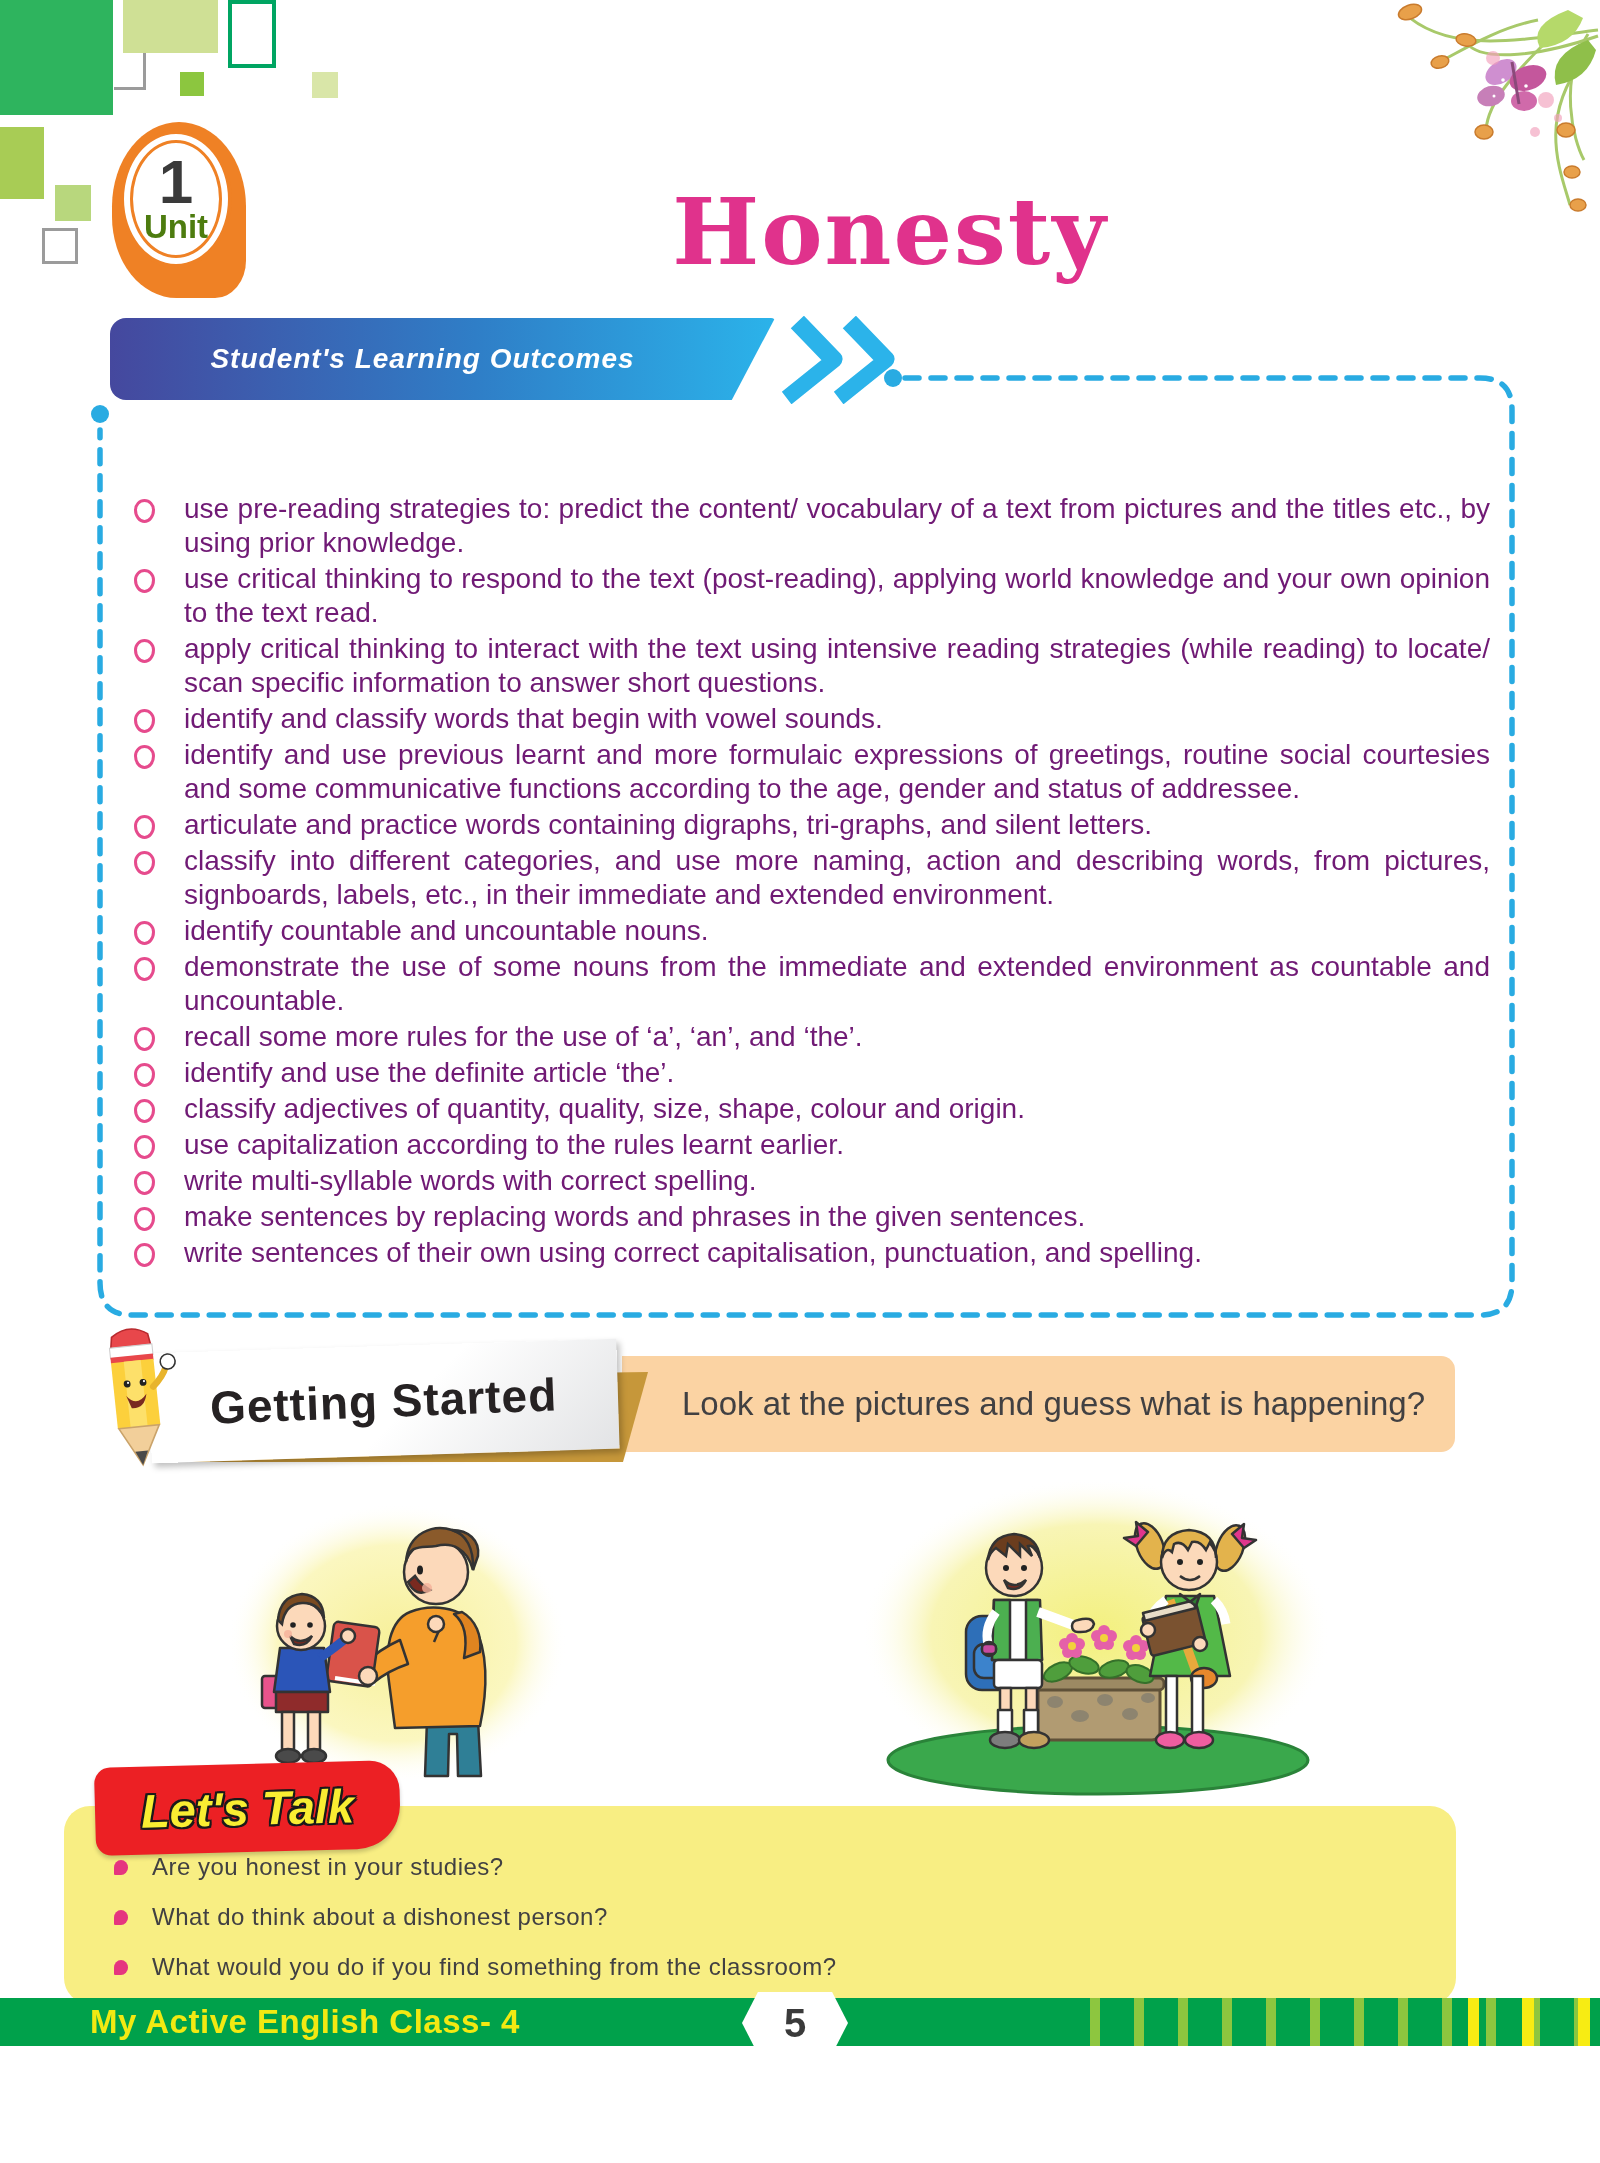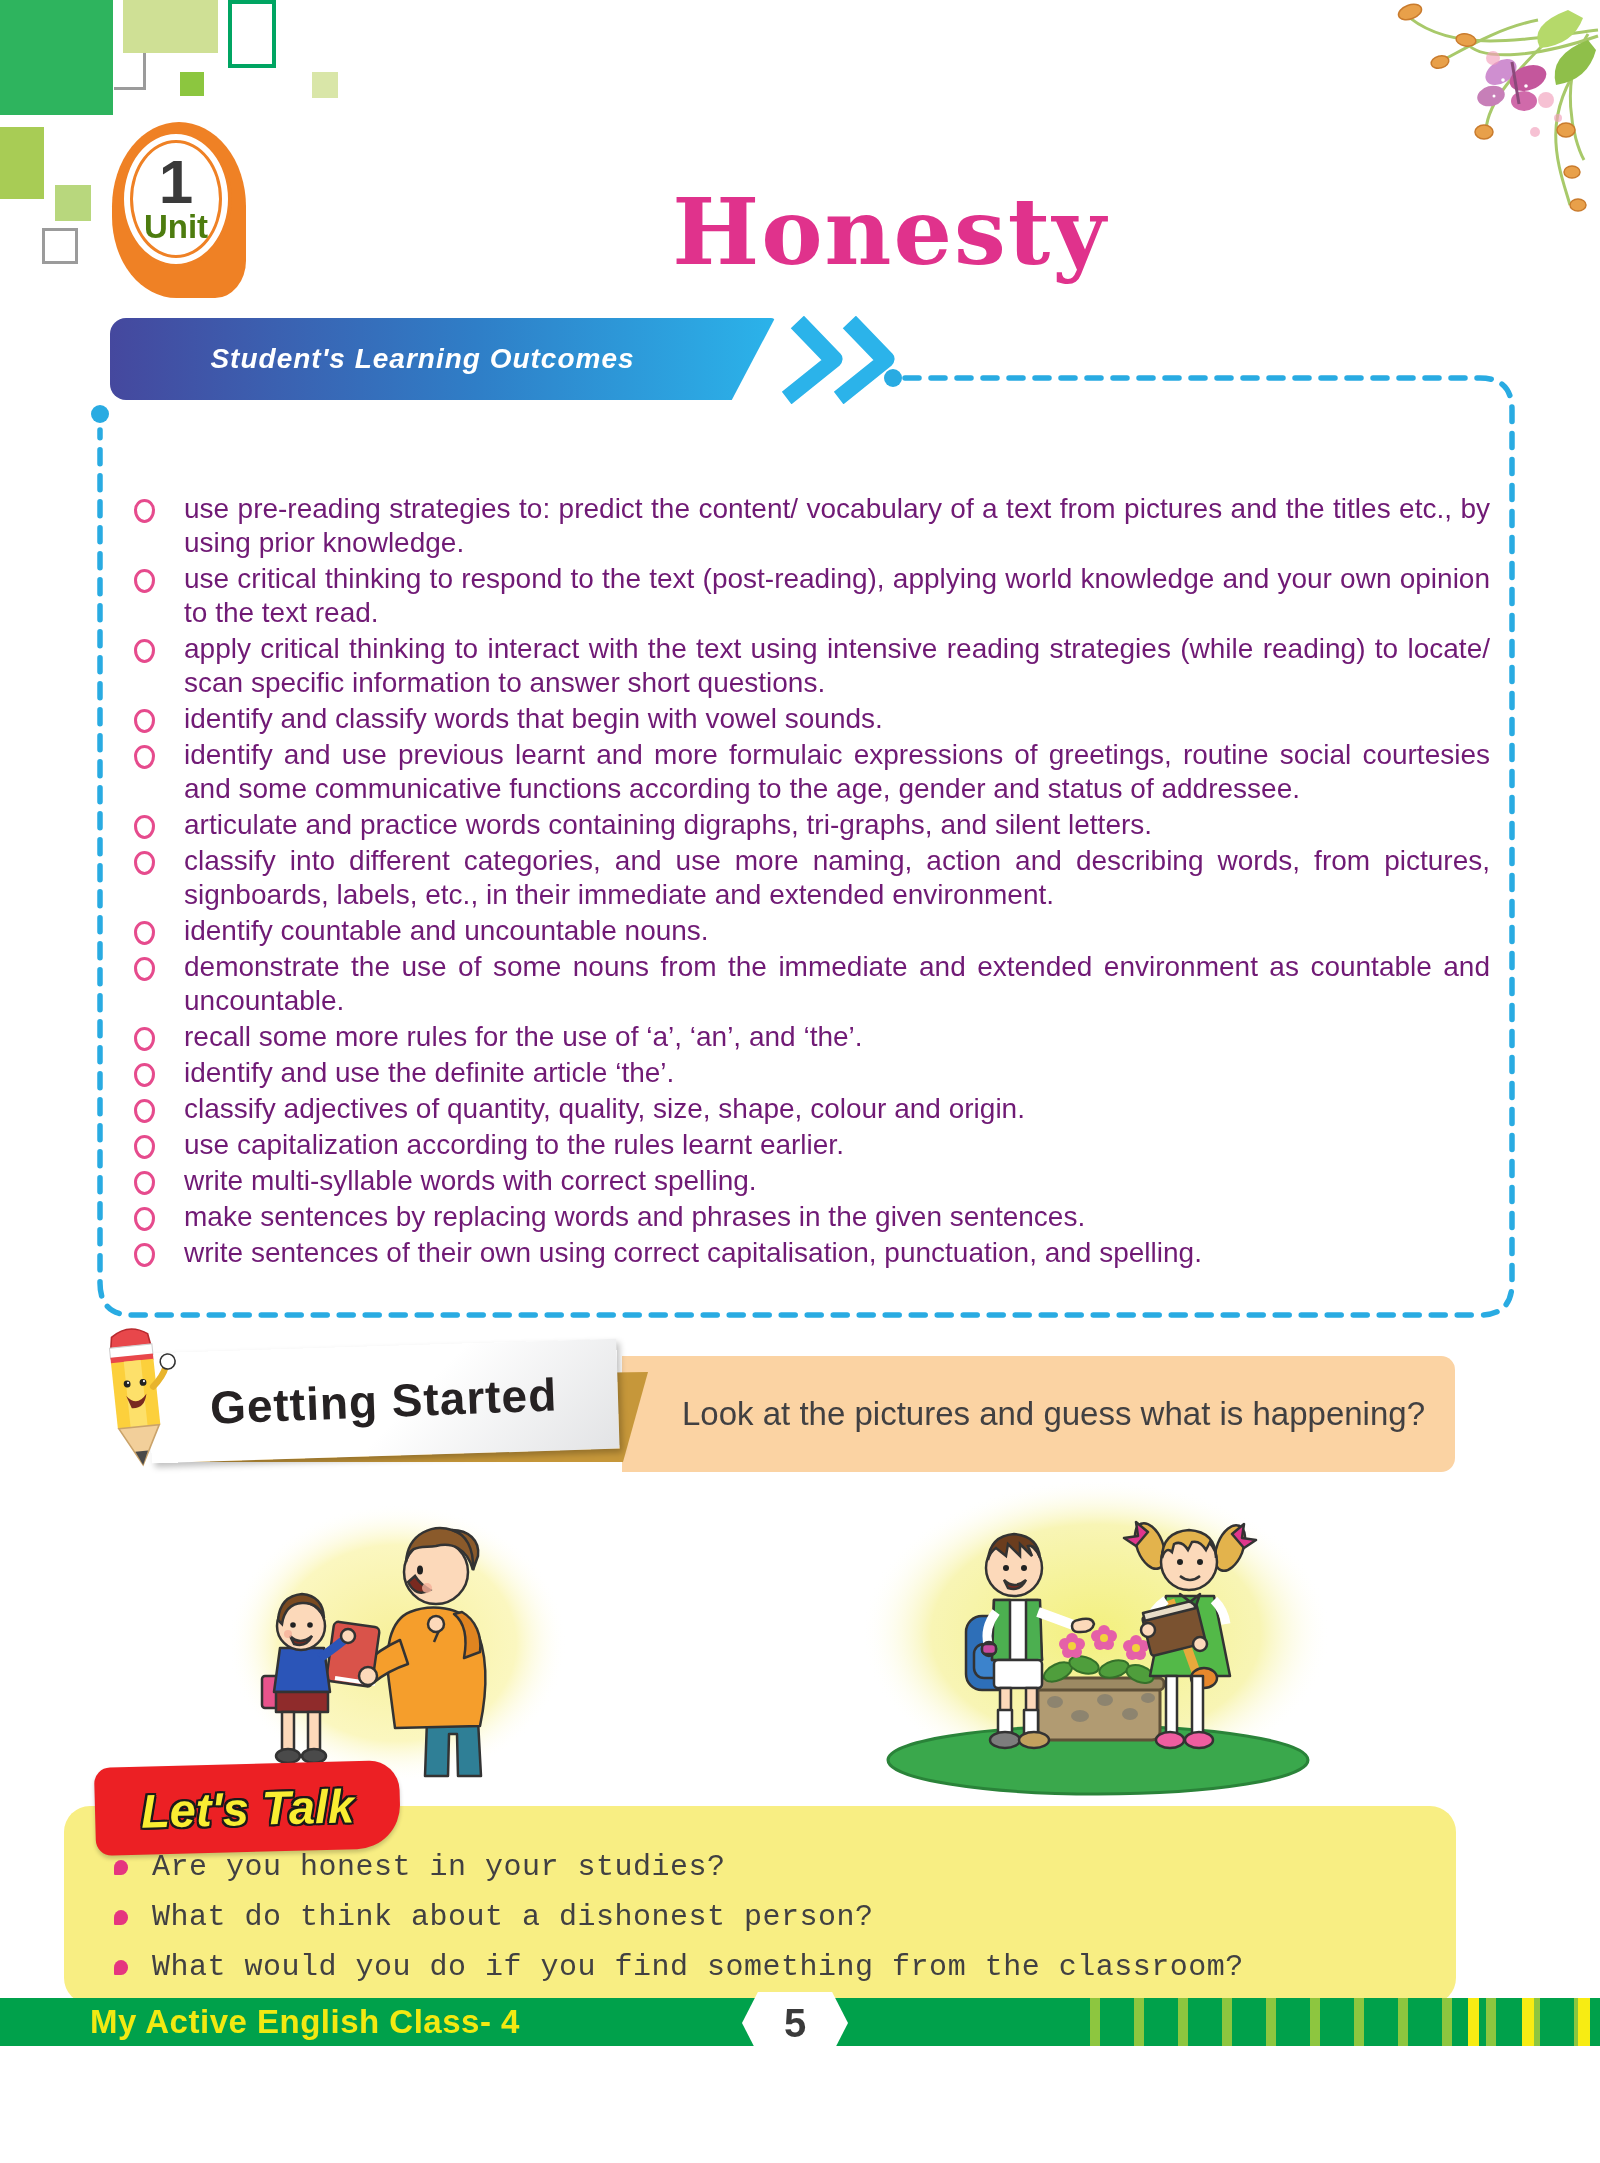--- a/index.html
+++ b/index.html
@@ -51,21 +51,21 @@
 
   
   .slo-intro{left:183px;top:436px;font-size:30px;font-weight:bold;color:#ec2f7f;}
   .slo-list{left:118px;top:492px;width:1372px;margin:0;padding:0;list-style:none;}
   .slo-item{position:relative;padding-left:66px;margin-bottom:2px;font-size:28px;
             line-height:34px;color:#701a75;text-align:justify;}
   .slo-item .bullet{position:absolute;left:16px;top:7px;width:15px;height:18px;
             border:3px solid #e64b8d;border-radius:50% 50% 50% 50%/46% 46% 54% 54%;}
 
   
-  .gs-peach{left:622px;top:1356px;width:833px;height:116px;background:#fbd3a3;
+  .gs-peach{left:622px;top:1356px;width:833px;height:96px;background:#fbd3a3;
             border-radius:0 14px 14px 0;display:flex;align-items:center;justify-content:center;}
   .gs-peach span{font-size:33px;color:#414042;padding-left:30px;white-space:nowrap;}
   .gs-gold{left:148px;top:1372px;width:500px;height:90px;background:#c6973a;
            clip-path:polygon(1% 8%,100% 0,95% 100%,4% 100%);}
   .gs-card{left:150px;top:1346px;width:468px;height:110px;
            background:linear-gradient(135deg,#ffffff 55%,#e2e3e5 100%);
            transform:rotate(-1.8deg);box-shadow:3px 4px 6px rgba(0,0,0,.25);
            display:flex;align-items:center;justify-content:center;}
   .gs-card span{font-size:46px;font-weight:bold;color:#262223;transform:rotate(-.4deg);
            letter-spacing:1px;white-space:nowrap;}
@@ -78,21 +78,21 @@
 
   
   .yellow-box{left:64px;top:1806px;width:1392px;height:198px;background:#f8ee83;border-radius:26px;}
   .lt-banner{left:95px;top:1764px;width:305px;height:88px;background:#ec2024;
              border-radius:16px 30px 44px 16px;display:flex;align-items:center;justify-content:center;
              transform:rotate(-1.5deg);box-shadow:0 3px 4px rgba(0,0,0,.2);}
   .lt-banner span{font-size:47px;font-weight:bold;font-style:italic;color:#f9ed32;
       text-shadow:-2px -2px 0 #1a1a1a,2px -2px 0 #1a1a1a,-2px 2px 0 #1a1a1a,2px 2px 0 #1a1a1a,
                   0 -2px 0 #1a1a1a,0 2px 0 #1a1a1a,-2px 0 0 #1a1a1a,2px 0 0 #1a1a1a;}
   .q-list{left:96px;top:1842px;width:1340px;margin:0;padding:0;list-style:none;}
-  .q-item{position:relative;padding-left:56px;font-size:30px;line-height:50px;color:#414042;letter-spacing:.5px;font-family:Liberation Mono, monospace;}
+  .q-item{position:relative;padding-left:56px;font-size:24px;line-height:50px;color:#414042;letter-spacing:.5px;}
   .q-item .qdot{position:absolute;left:18px;top:18px;width:14px;height:15px;background:#e5357f;
                 border-radius:50% 50% 50% 8%;}
 
   
   .footer-bar{left:0;top:1998px;width:1600px;height:48px;background:#00a14b;}
   .footer-stripes{left:1056px;top:1998px;width:544px;height:48px;
       background:repeating-linear-gradient(90deg,#00a14b 0 34px,#8dc63f 34px 44px);}
   .fy1{left:1468px;top:1998px;width:11px;height:48px;background:#f7ec13;}
   .fy2{left:1522px;top:1998px;width:12px;height:48px;background:#f7ec13;}
   .fy3{left:1578px;top:1998px;width:12px;height:48px;background:#f7ec13;}

